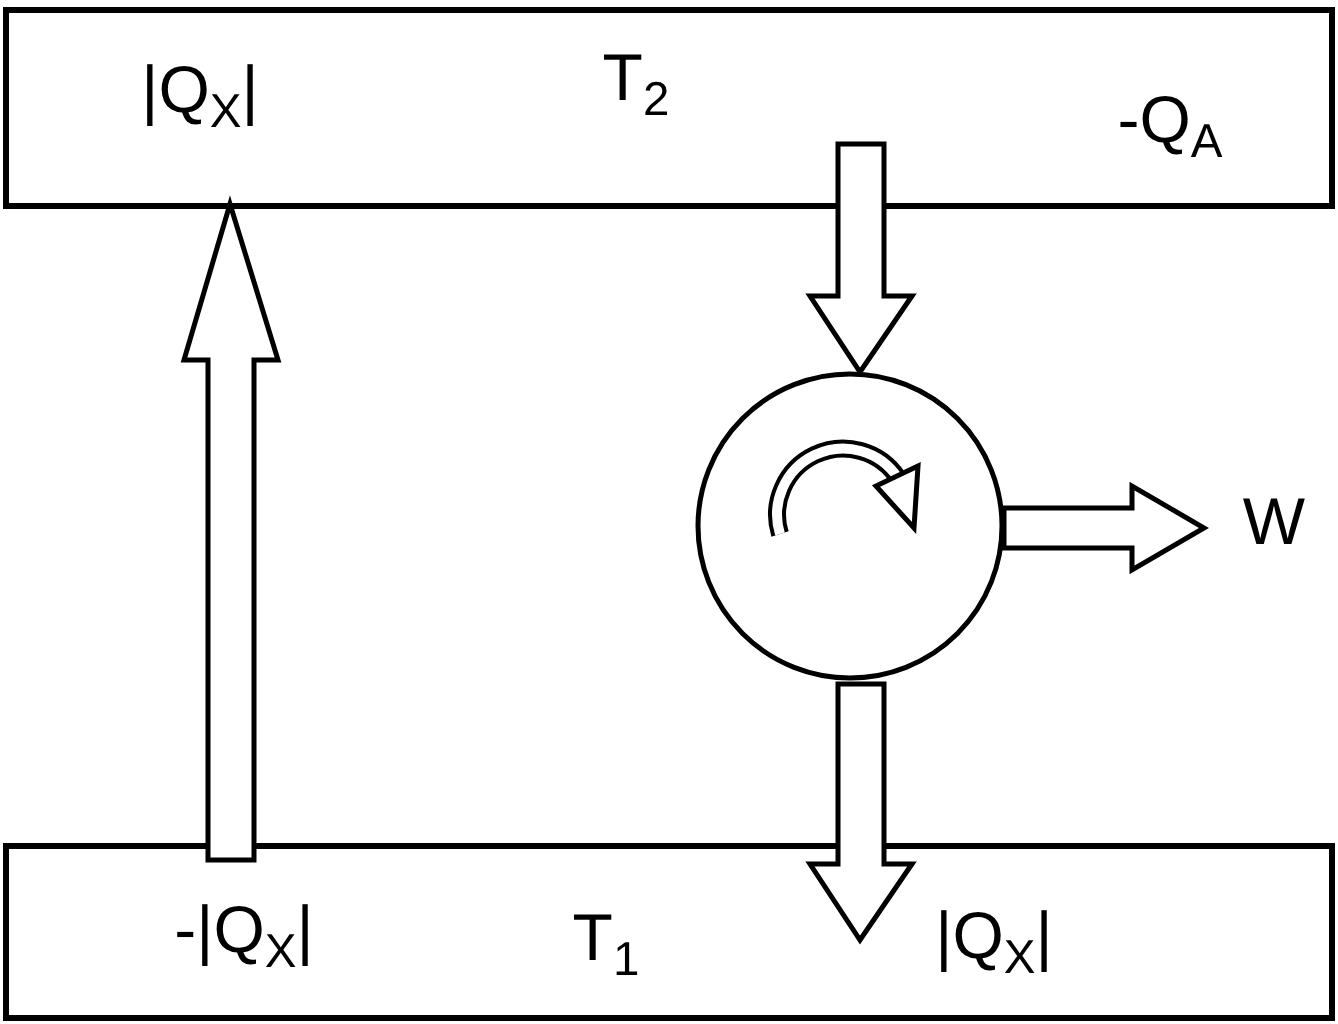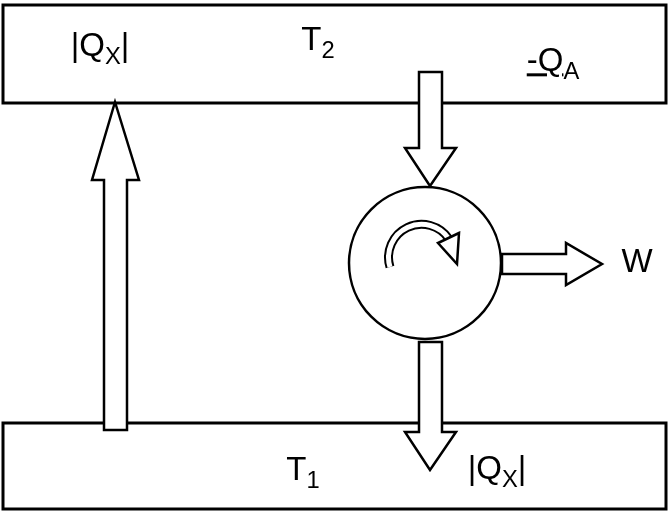--- a/index.html
+++ b/index.html
@@ -57,22 +57,23 @@
       <polygon points="459,233 438,243 457,264" fill="#ffffff" stroke="#000000" stroke-width="2.5"></polygon>
     </g>
 
     <polygon points="502,254 566,254 566,243 602,264 566,285 566,274 502,274" fill="#ffffff" stroke="#000000" stroke-width="2.5"></polygon>
   </svg>
 
   <div class="label" style="left:100px; top:48px;"><span>|Q</span><sub>X</sub><span>|</span></div>
 
   <div class="label" style="left:318px; top:42px;"><span>T</span><sub>2</sub><span></span></div>
 
-  <div class="label" style="left:553px; top:63px;text-decoration:underline;"><span>-Q</span><sub>A</sub><span></span></div>
+  <div class="label" style="left:585px; top:63px;"><span>-Q</span><sub>A</sub><span></span></div>
 
   <div class="label" style="left:637px; top:264px;"><span>W</span><sub></sub><span></span></div>
 
+  <div class="label" style="left:122px; top:468px;"><span>-|Q</span><sub>X</sub><span>|</span></div>
 
   <div class="label" style="left:303px; top:472px;"><span>T</span><sub>1</sub><span></span></div>
 
   <div class="label" style="left:497px; top:471px;"><span>|Q</span><sub>X</sub><span>|</span></div>
 
 </div>
 
 </body></html>

